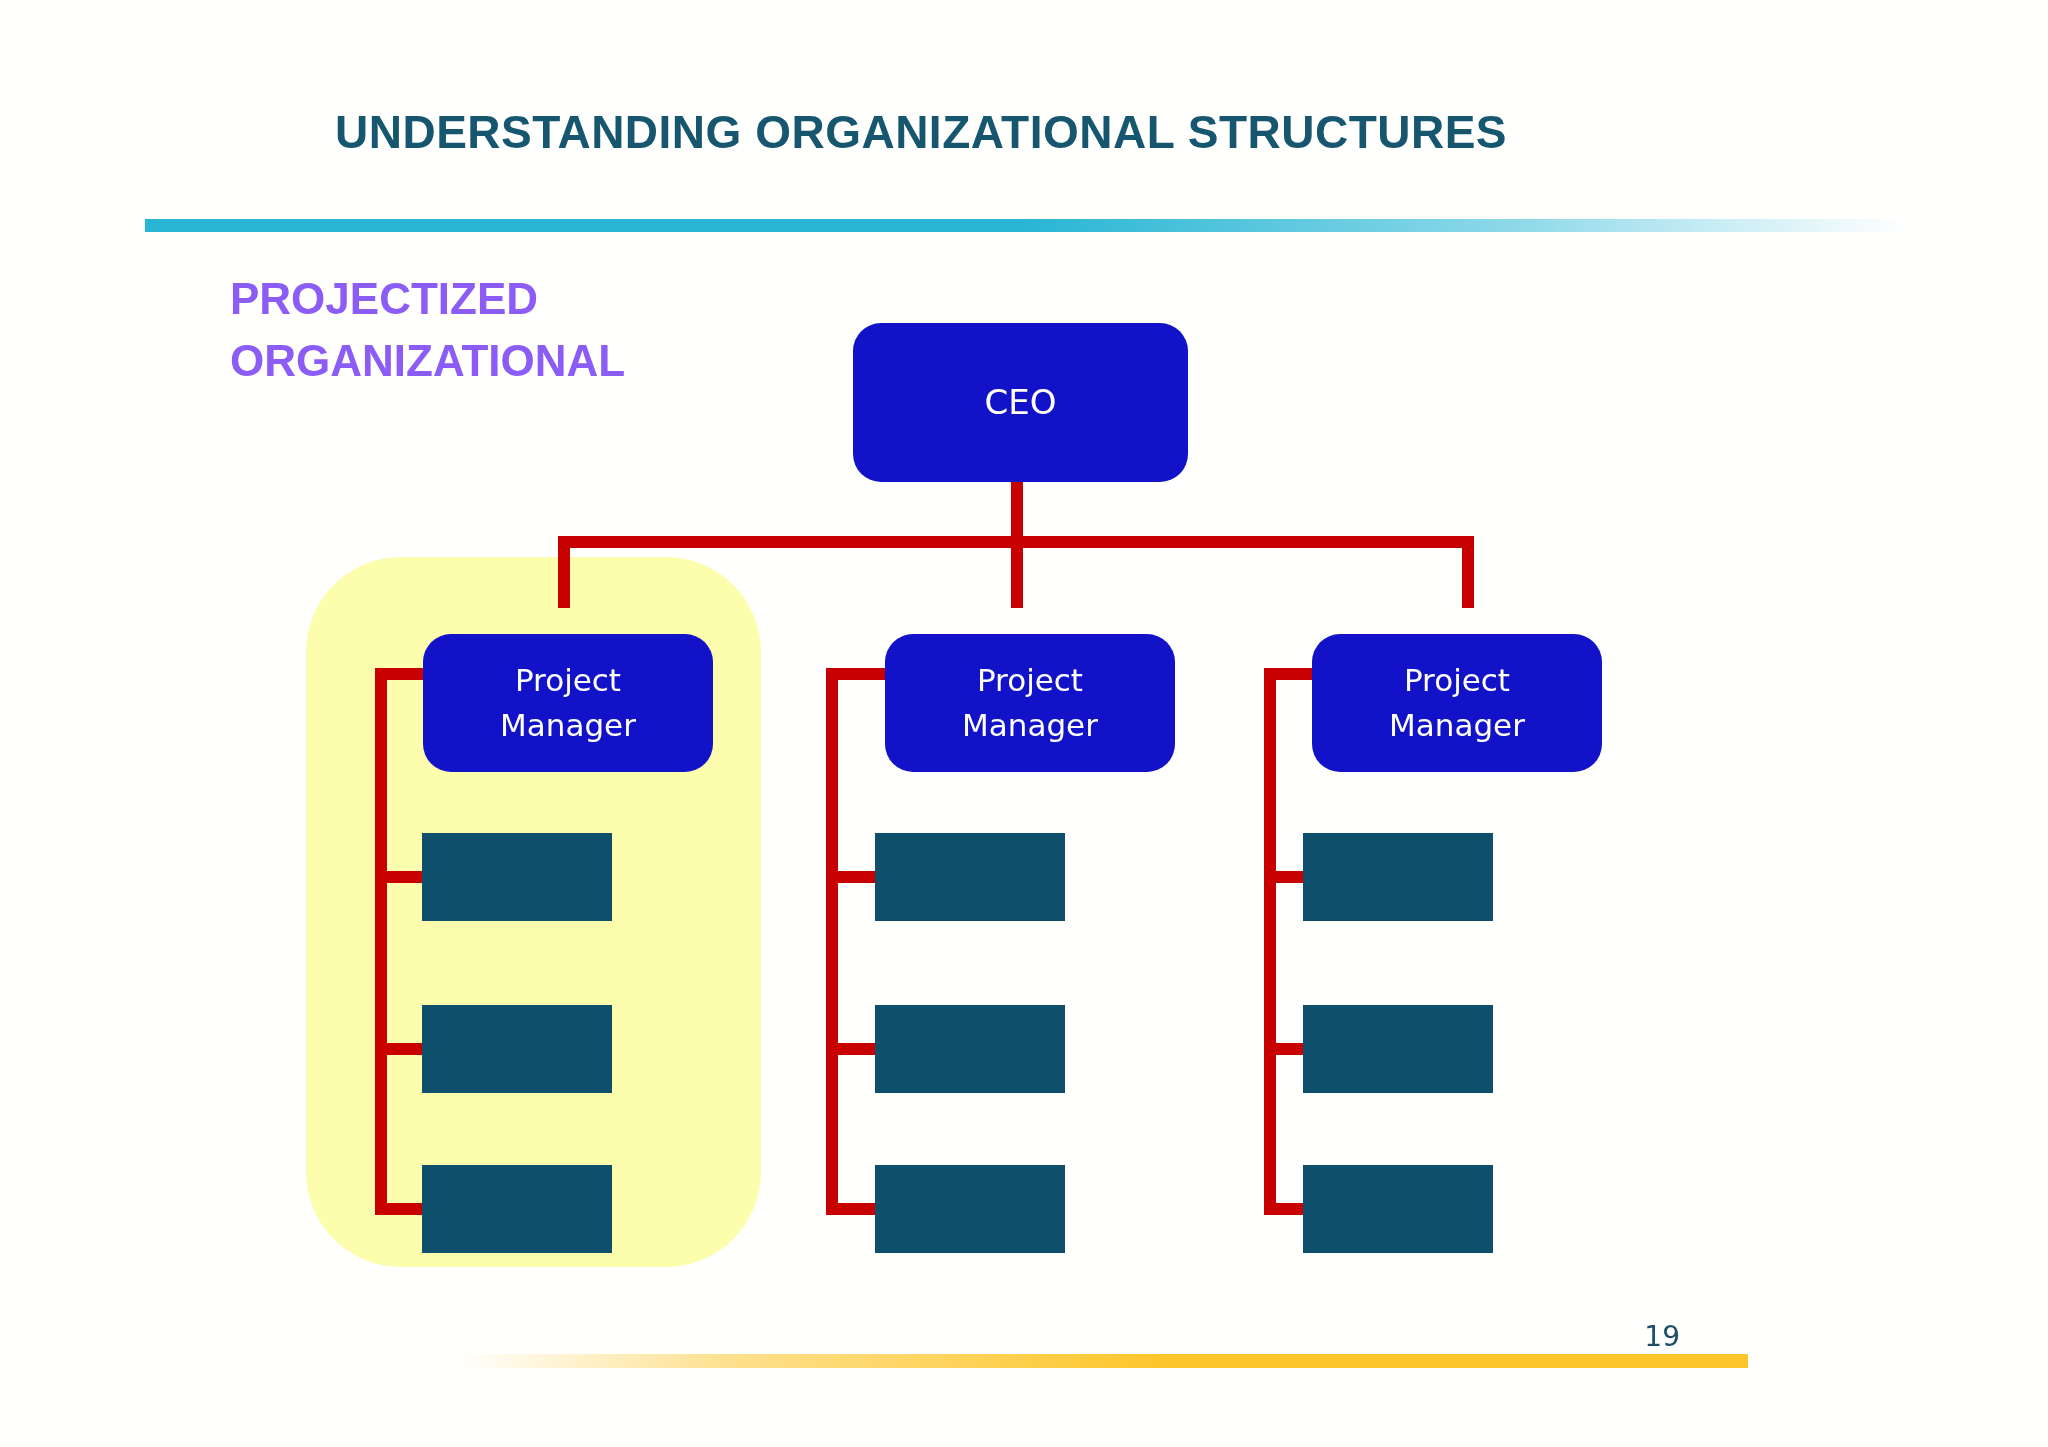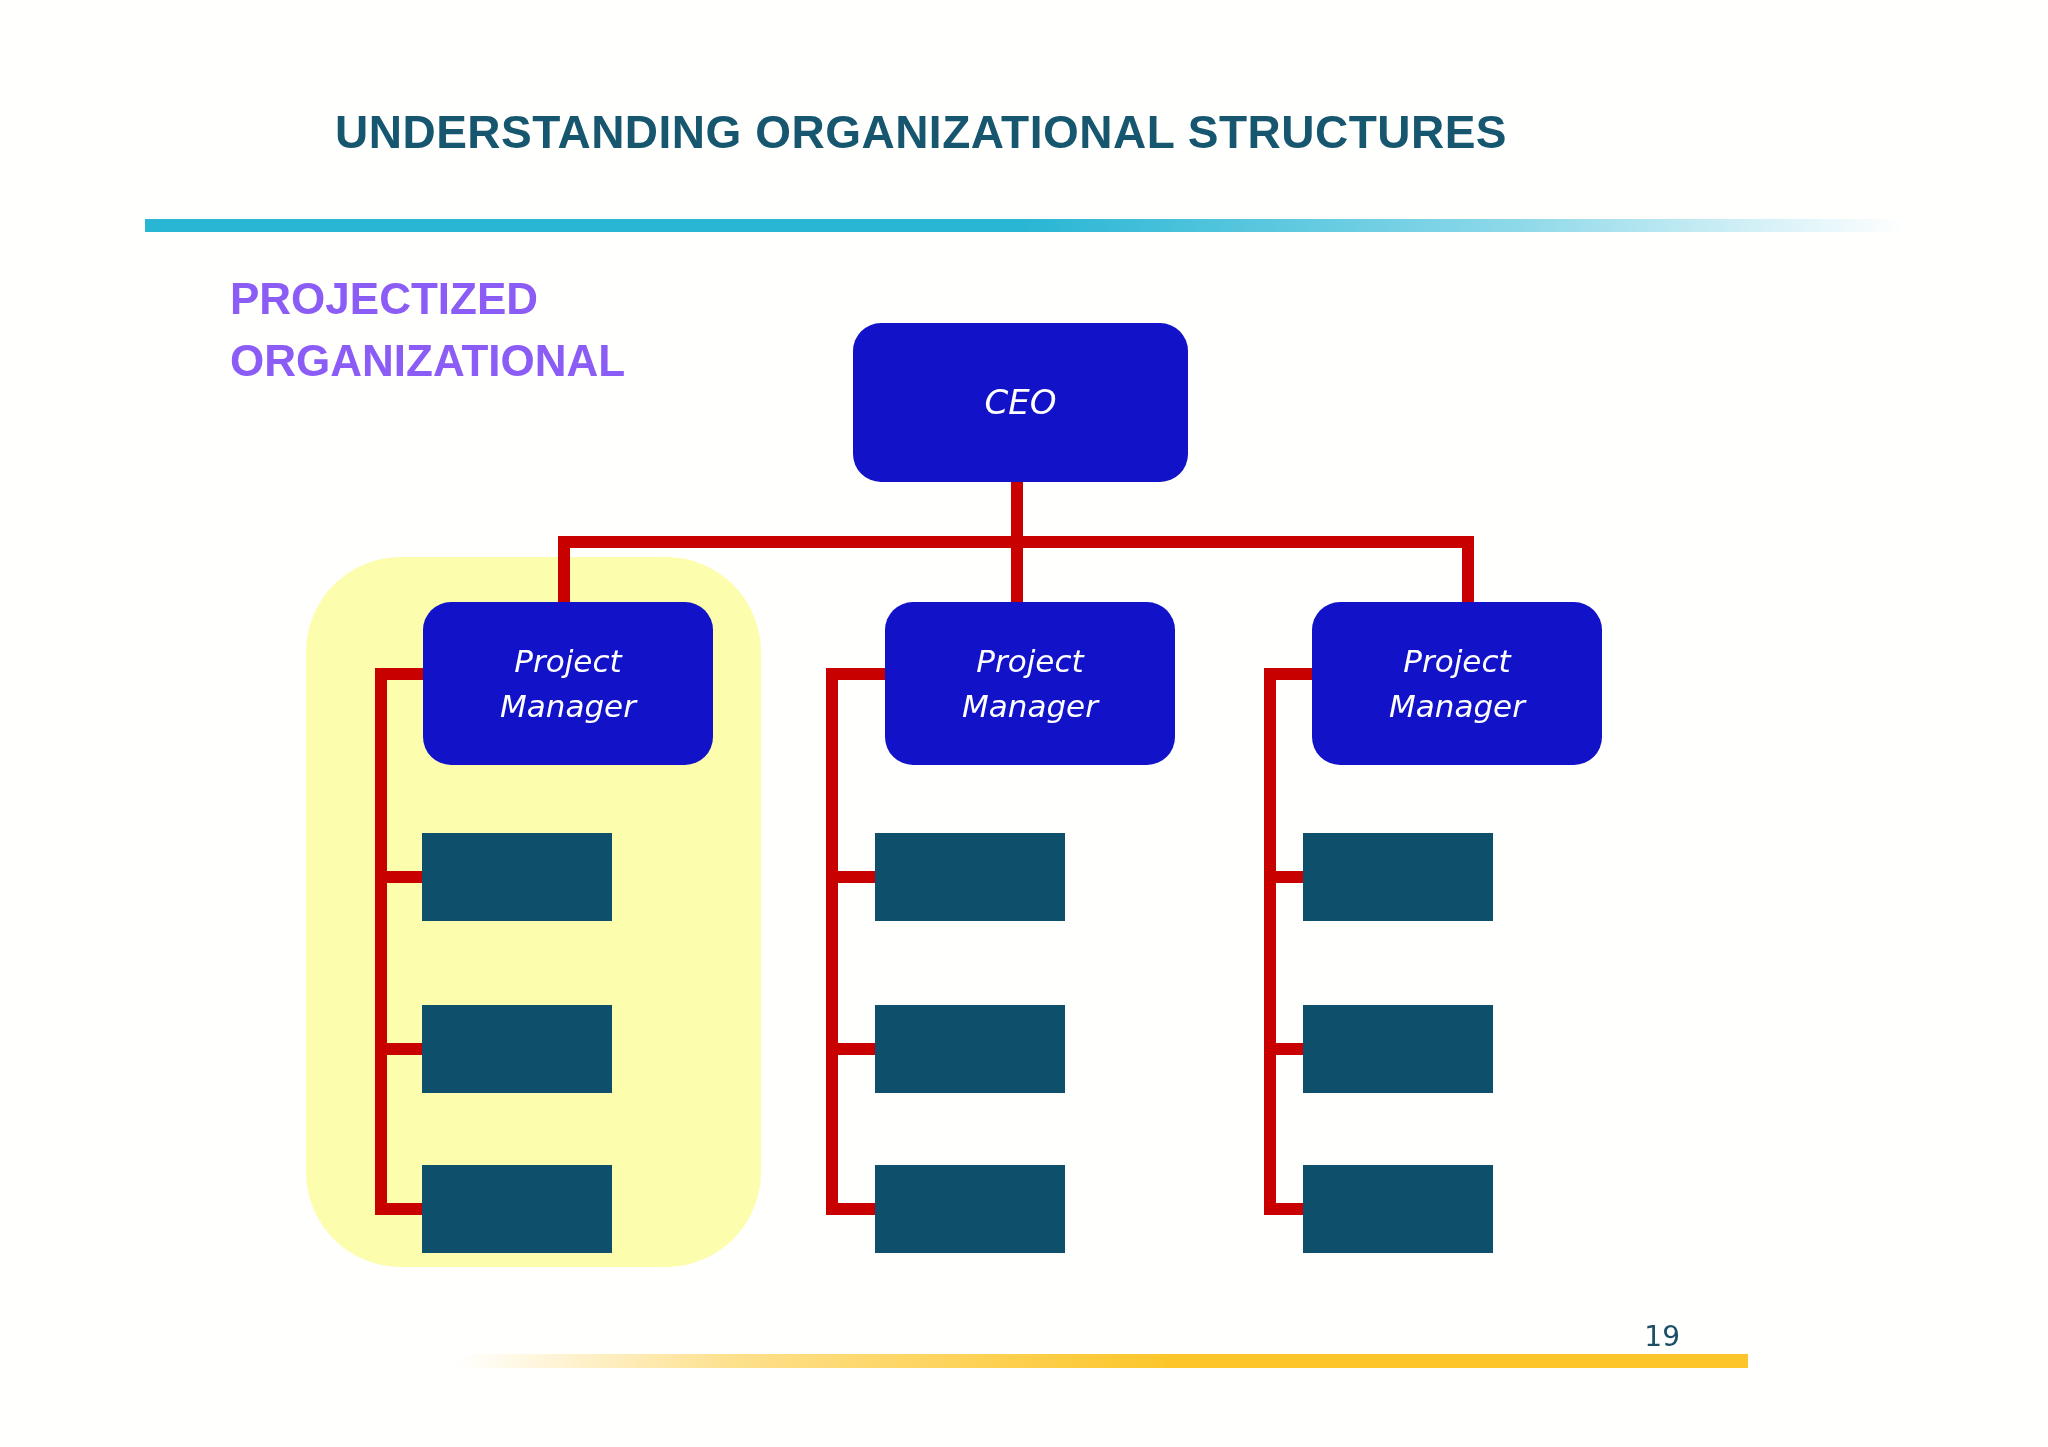--- a/index.html
+++ b/index.html
@@ -30,24 +30,24 @@
   
   .highlight{
     position:absolute;left:306px;top:557px;width:455px;height:710px;
     background:#fdfdae;border-radius:95px;
   }
   
   .node-blue{
     position:absolute;background:#1212c8;border-radius:28px;
     color:#ffffff;display:flex;flex-direction:column;
     align-items:center;justify-content:center;
-    font-size:31px;line-height:45px;text-align:center;font-style:italic;
+    font-size:31px;line-height:45px;text-align:center;
   }
   .ceo-box{left:853px;top:323px;width:335px;height:159px;font-size:34px;}
-  .pm-box{top:602px;width:290px;height:163px;text-align:center;}
+  .pm-box{top:634px;width:290px;height:138px;text-align:center;}
   .pm-1{left:423px;}
   .pm-2{left:885px;}
   .pm-3{left:1312px;}
   .staff-box{
     position:absolute;width:190px;height:88px;background:#0e4f6b;
   }
   
   .redline{position:absolute;background:#c80000;}
   
   .page-number{

